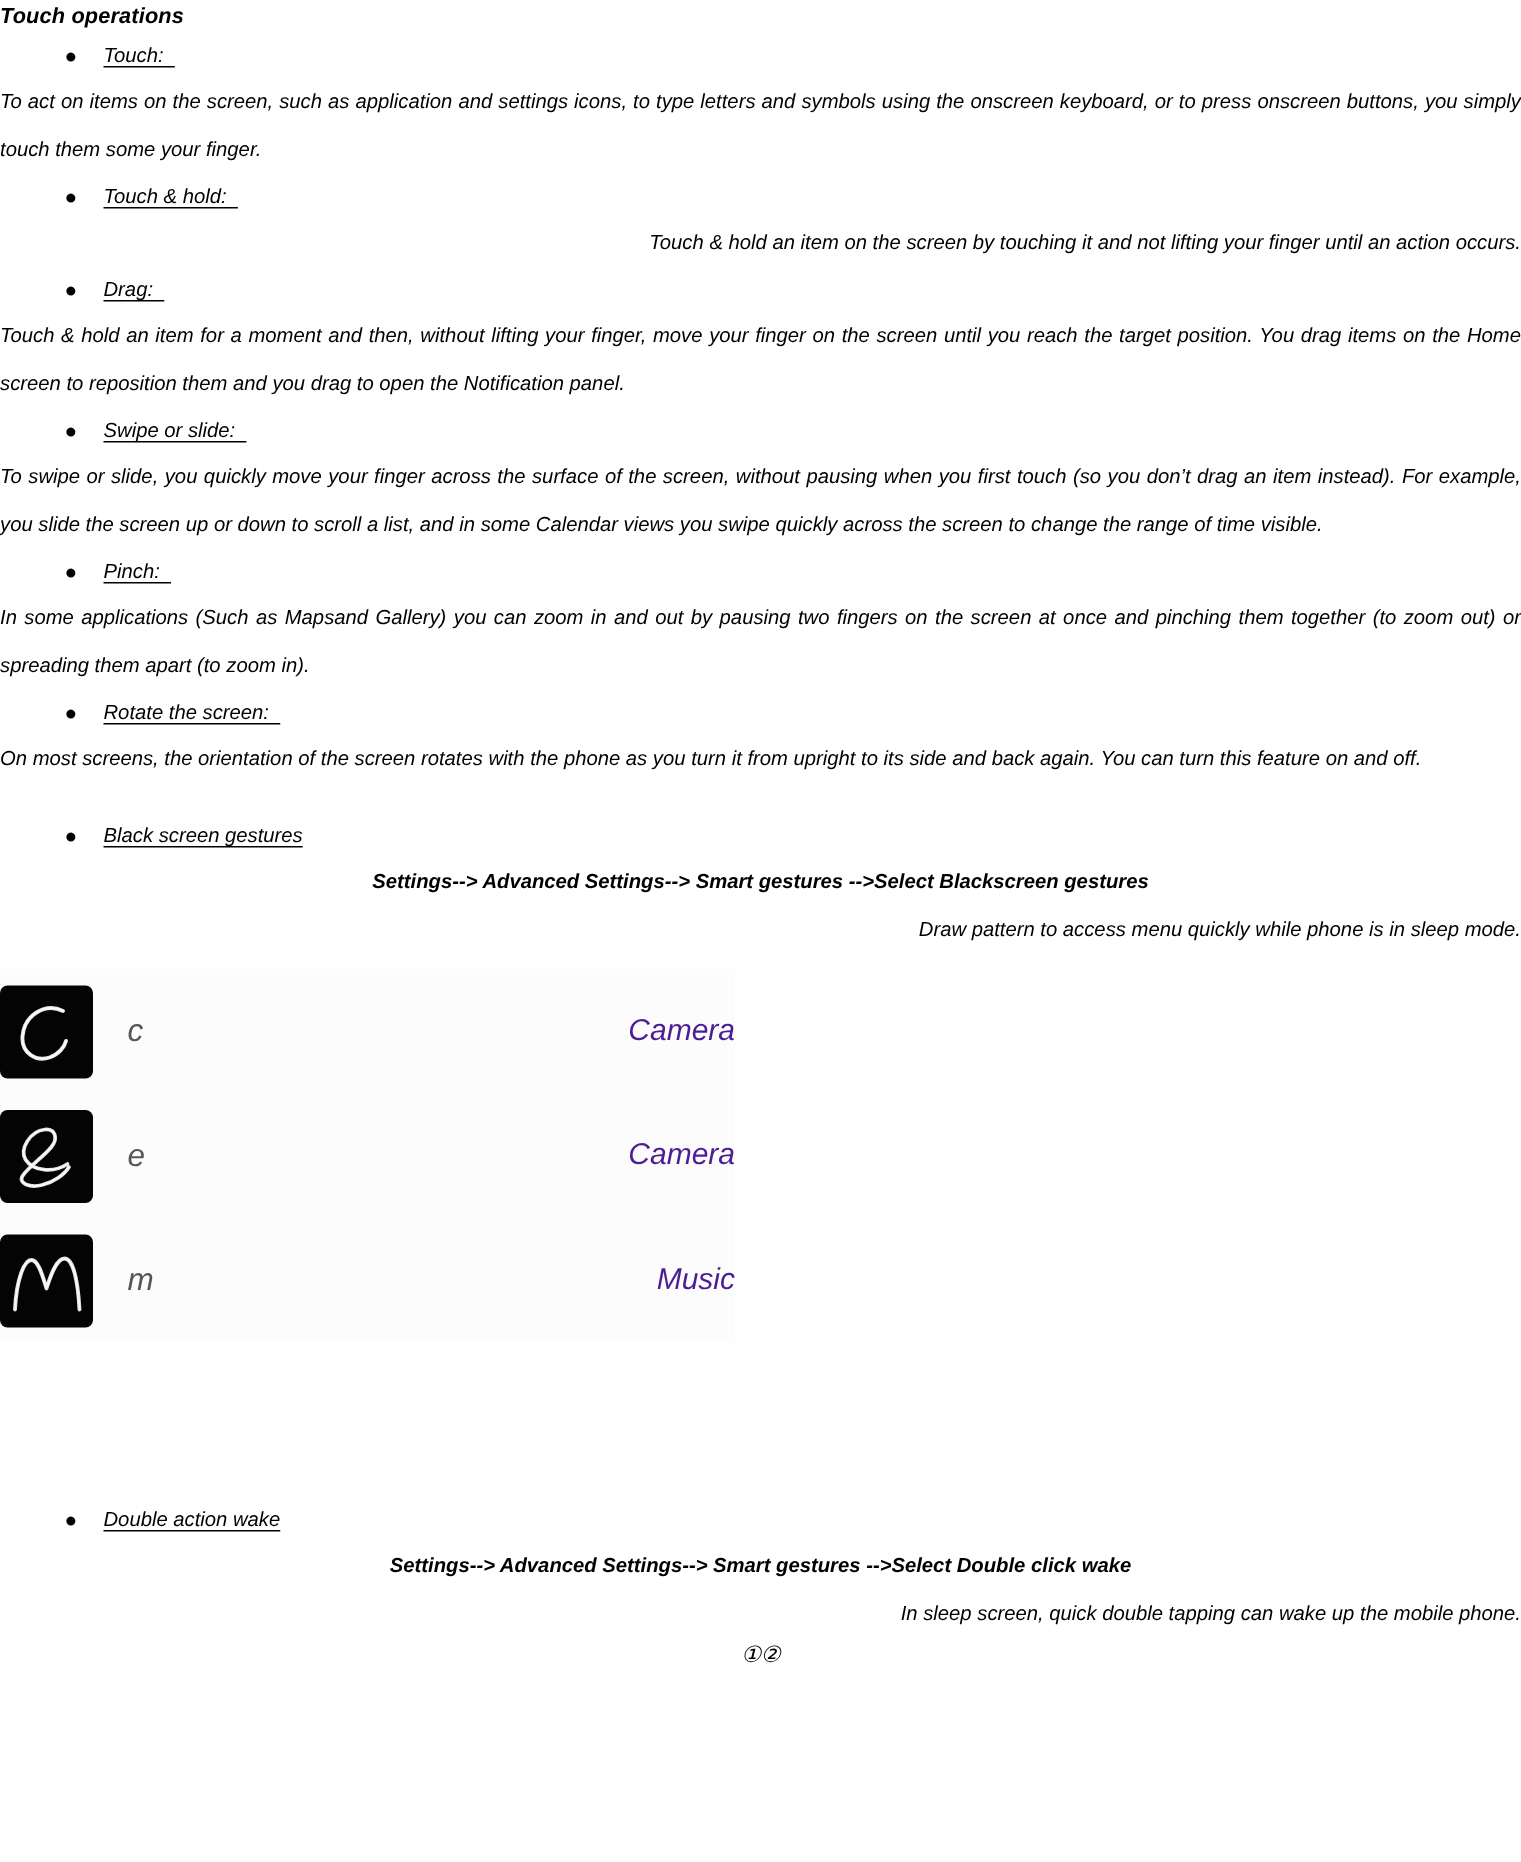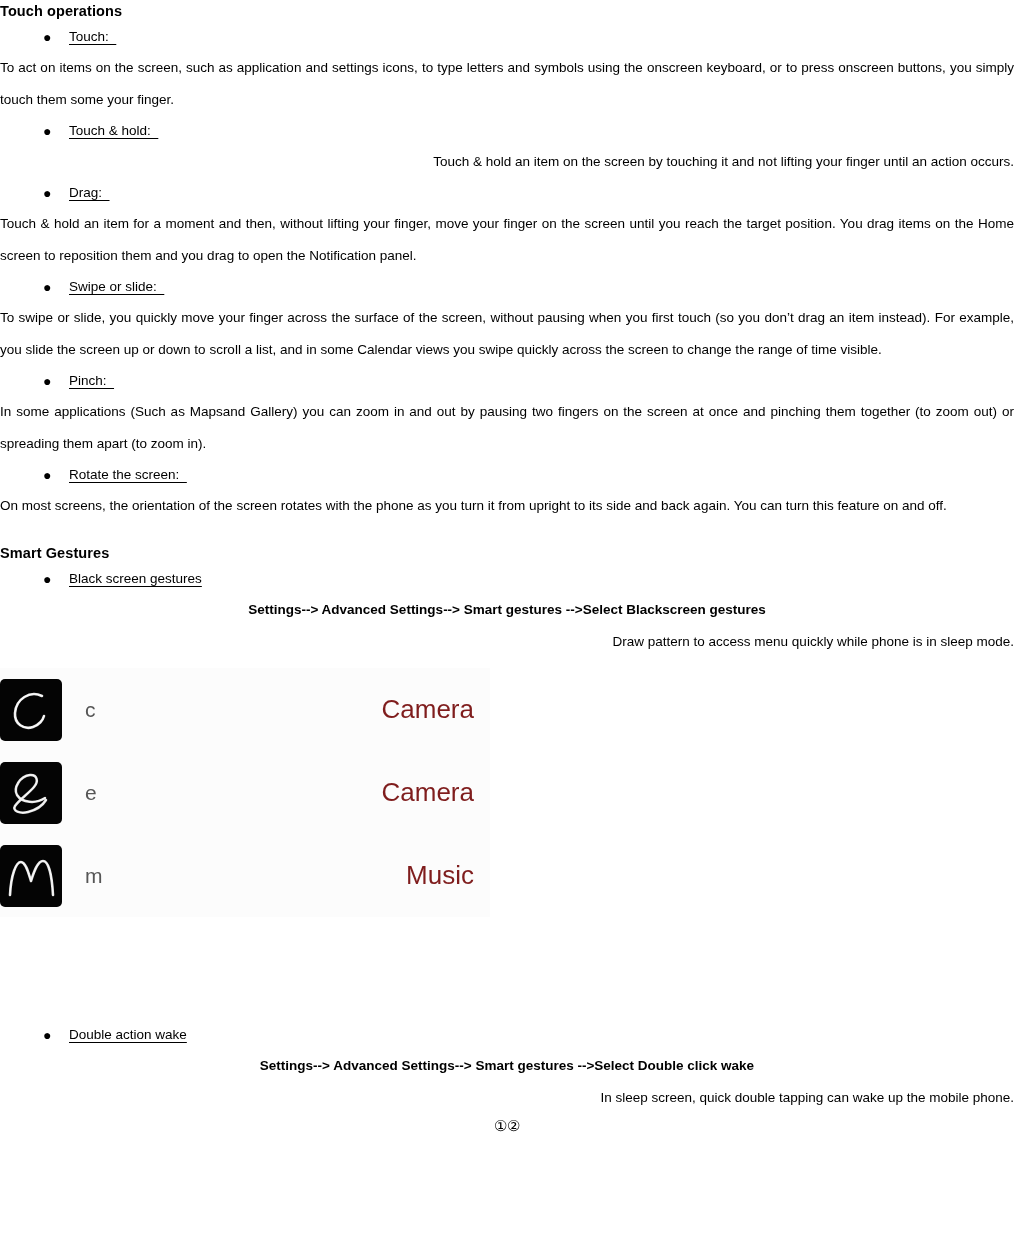--- a/index.html
+++ b/index.html
@@ -13,20 +13,21 @@
     font-family: "Liberation Sans", sans-serif;
     color: #000000;
     overflow: hidden;
     position: relative;
   }
   .page {
     width: 1014px;
     height: 923px;
     position: relative;
     box-sizing: border-box;
+    font-style: italic;
   }
 
   
   h2.section-heading {
     font-size: 14.5px;
     font-weight: bold;
     margin: 0;
     padding: 0;
     line-height: 22px;
     letter-spacing: 0.1px;
@@ -107,23 +108,23 @@
   .gesture-thumb svg { display: block; }
   .gesture-letter {
     font-size: 21px;
     color: #565656;
     margin-left: 23px;
     font-family: "Liberation Sans", sans-serif;
     flex: 0 0 auto;
   }
   .gesture-app {
     margin-left: auto;
-    margin-right: 16px;
-    font-size: 26px;
-    color: #7f1d1d;
+    margin-right: 0;
+    font-size: 20px;
+    color: #4c1d95;
     font-family: "Liberation Sans", sans-serif;
   }
 
   .circled-line {
     font-size: 15px;
     line-height: 24px;
     margin: 0;
     padding: 0;
     letter-spacing: -0.5px;
     text-align: center;
@@ -167,21 +168,20 @@
   <p class="body-para">In some applications (Such as Mapsand Gallery) you can zoom in and out by pausing two fingers on the screen at once and pinching them together (to zoom out) or spreading them apart (to zoom in).</p>
 
   <div class="bullet-row">
     <span class="bullet-glyph">●</span>
     <span class="bullet-label">Rotate the screen:  </span>
   </div>
   <p class="body-para">On most screens, the orientation of the screen rotates with the phone as you turn it from upright to its side and back again. You can turn this feature on and off.</p>
 
   <div class="spacer-md"></div>
 
-  <h2 class="section-heading">Smart Gestures</h2>
 
   <div class="bullet-row">
     <span class="bullet-glyph">●</span>
     <span class="bullet-label">Black screen gestures</span>
   </div>
   <p class="path-line">Settings--&gt; Advanced Settings--&gt; Smart gestures --&gt;Select Blackscreen gestures</p>
   <p class="body-para nojust">Draw pattern to access menu quickly while phone is in sleep mode.</p>
 
   <div class="spacer-sm"></div>
 

